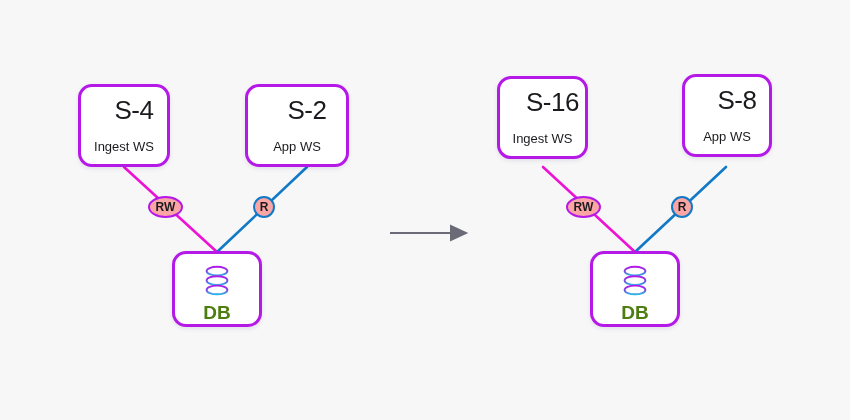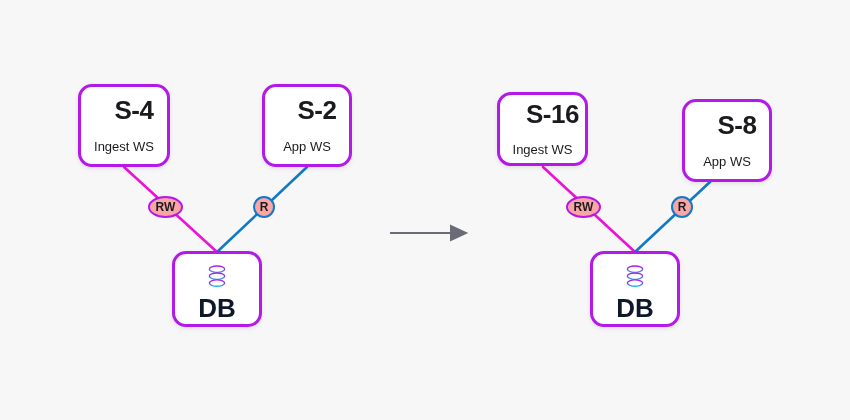--- a/index.html
+++ b/index.html
@@ -35,41 +35,41 @@
     border-radius: 14px;
     box-shadow: 0 2px 4px rgba(60,30,90,0.10);
     display: flex;
     flex-direction: column;
     align-items: center;
     justify-content: center;
     z-index: 3;
   }
   .node-title {
     font-size: 26px;
-    font-weight: bold;
+    font-weight: normal;
     color: #1b1b1f;
     line-height: 1.05;
     letter-spacing: -0.5px;
     margin-left: 20px;
   }
   .node-sub {
     font-size: 13px;
     font-weight: normal;
     color: #1b1b1f;
     margin-top: 14px;
     white-space: nowrap;
   }
   .db-node {
     justify-content: flex-start;
     padding-top: 10px;
   }
   .db-label {
-    font-size: 26px;
+    font-size: 19px;
     font-weight: bold;
-    color: #0f172a;
+    color: #4d7c0f;
     margin-top: 4px;
   }
   .db-icon {
     display: block;
   }
   .badge {
     position: absolute;
     box-sizing: border-box;
     background: #fca5a5;
     display: flex;
@@ -117,41 +117,41 @@
     <g id="arrow-group">
       <line id="transition-arrow-line" stroke="#6b6b78" stroke-width="2.2" marker-end="url(#arrowHead)" x1="390" y1="233" x2="465" y2="233"></line>
     </g>
   </svg>
 
   <div id="nodes-layer">
       <div class="node" style="left: 78px; top: 84px; width: 92px; height: 83px; border-color: rgb(181, 25, 232);">
         <div class="node-title">S-4</div>
         <div class="node-sub">Ingest WS</div>
       </div>
-      <div class="node" style="left: 262px; top: 84px; width: 90px; height: 83px; border-color: rgb(181, 25, 232);">
+      <div class="node" style="left: 245px; top: 84px; width: 104px; height: 83px; border-color: rgb(181, 25, 232);">
         <div class="node-title">S-2</div>
         <div class="node-sub">App WS</div>
       </div>
       <div class="node db-node" style="left: 172px; top: 251px; width: 90px; height: 76px; border-color: rgb(181, 25, 232);">
         <svg class="db-icon" width="30" height="36" viewBox="0 0 30 36">
           <ellipse cx="15" cy="7.5" rx="11" ry="4.6" fill="#fff" stroke="url(#dbGrad)" stroke-width="2"></ellipse>
           <path d="M4,7.5 L4,17.5" stroke="url(#dbGrad)" stroke-width="2" fill="none"></path>
           <path d="M26,7.5 L26,17.5" stroke="url(#dbGrad)" stroke-width="2" fill="none"></path>
           <ellipse cx="15" cy="17.5" rx="11" ry="4.6" fill="#fff" stroke="url(#dbGrad)" stroke-width="2"></ellipse>
           <path d="M4,17.5 L4,27.5" stroke="url(#dbGrad)" stroke-width="2" fill="none"></path>
           <path d="M26,17.5 L26,27.5" stroke="url(#dbGrad)" stroke-width="2" fill="none"></path>
           <ellipse cx="15" cy="27.5" rx="11" ry="4.6" fill="#fff" stroke="url(#dbGrad)" stroke-width="2"></ellipse>
         </svg>
         <div class="db-label">DB</div>
       </div>
-      <div class="node" style="left: 497px; top: 92px; width: 91px; height: 74px; border-color: rgb(181, 25, 232);">
+      <div class="node" style="left: 497px; top: 76px; width: 91px; height: 83px; border-color: rgb(181, 25, 232);">
         <div class="node-title">S-16</div>
         <div class="node-sub">Ingest WS</div>
       </div>
-      <div class="node" style="left: 682px; top: 99px; width: 90px; height: 83px; border-color: rgb(181, 25, 232);">
+      <div class="node" style="left: 682px; top: 74px; width: 90px; height: 83px; border-color: rgb(181, 25, 232);">
         <div class="node-title">S-8</div>
         <div class="node-sub">App WS</div>
       </div>
       <div class="node db-node" style="left: 590px; top: 251px; width: 90px; height: 76px; border-color: rgb(181, 25, 232);">
         <svg class="db-icon" width="30" height="36" viewBox="0 0 30 36">
           <ellipse cx="15" cy="7.5" rx="11" ry="4.6" fill="#fff" stroke="url(#dbGrad)" stroke-width="2"></ellipse>
           <path d="M4,7.5 L4,17.5" stroke="url(#dbGrad)" stroke-width="2" fill="none"></path>
           <path d="M26,7.5 L26,17.5" stroke="url(#dbGrad)" stroke-width="2" fill="none"></path>
           <ellipse cx="15" cy="17.5" rx="11" ry="4.6" fill="#fff" stroke="url(#dbGrad)" stroke-width="2"></ellipse>
           <path d="M4,17.5 L4,27.5" stroke="url(#dbGrad)" stroke-width="2" fill="none"></path>

